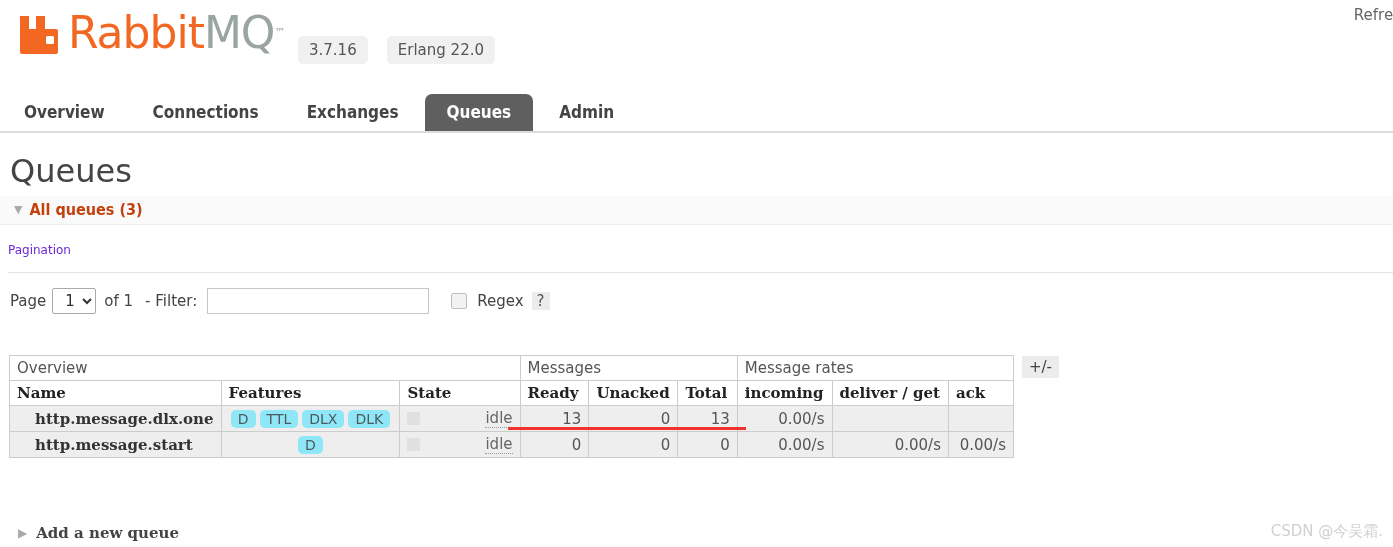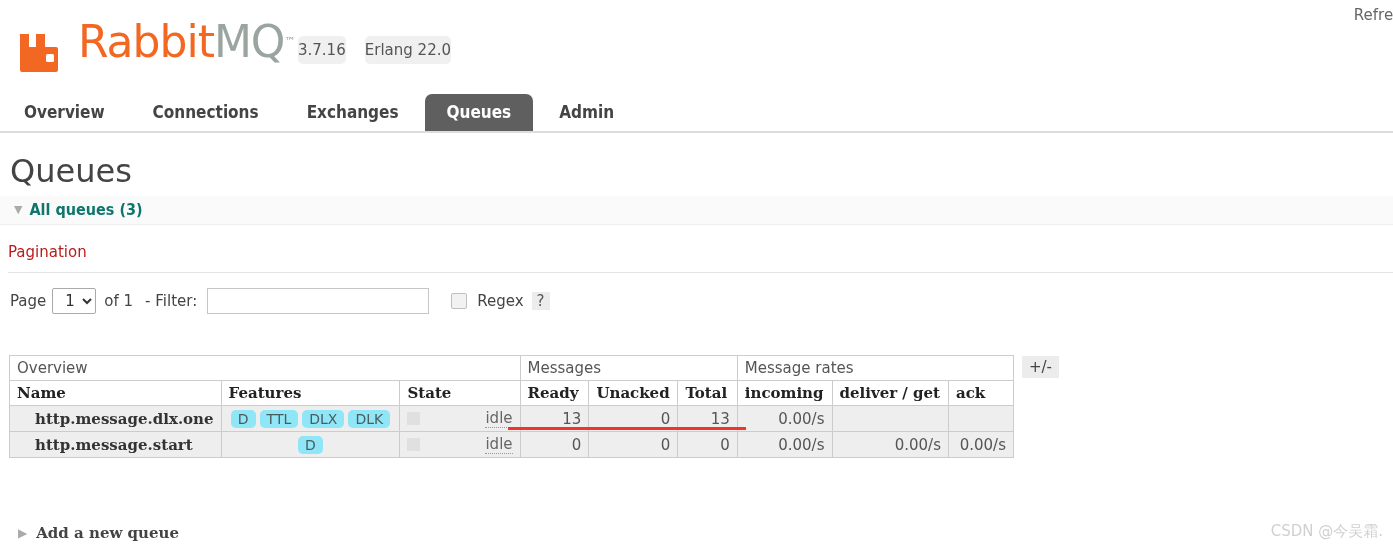--- a/index.html
+++ b/index.html
@@ -11,32 +11,32 @@
     overflow: hidden;
   }
   #page { position: relative; width: 1393px; height: 547px; background:#fff; }
 
   
   #topbar { position:relative; height: 86px; }
   #logo-wrap { position:absolute; left: 16px; top: 10px; display:flex; align-items:flex-end; }
   #logo-mark { width: 46px; height: 44px; position:relative; }
   #rabbit-text {
     font-family: "DejaVu Sans", sans-serif;
-    font-size: 44px; line-height: 64px; letter-spacing:-1px;
-    margin-left: 16px; font-weight: 400;
+    font-size: 44px; line-height: 46px; letter-spacing:-1px;
+    margin-left: 6px; font-weight: 400;
   }
   #rabbit-text .r { color:#F26722; }
   #rabbit-text .mq { color:#9aa5a0; }
   #rabbit-text .tm { font-size: 11px; color:#9aa5a0; vertical-align: bottom; }
   .ver-badge {
     display:inline-block;
     background:#f0f0f0; color:#555;
     border-radius: 5px;
     font-size: 15px;
-    padding: 5px 0;
+    padding: 5px 11px;
     margin-left: 14px;
   }
   #versions { position:absolute; left: 298px; top: 36px; }
   #refresh-area {
     position:absolute; right: -8px; top: 6px;
     font-size: 15px; color:#666;
     white-space: nowrap;
   }
 
   
@@ -69,27 +69,27 @@
     border-bottom: 1px solid #eee;
     padding: 4px 0 5px 0;
     box-sizing: border-box;
   }
   #section-head .arrow {
     display:inline-block; margin-left: 14px; margin-right: 7px;
     color:#aaa; font-size: 11px; vertical-align: 2px;
   }
   #section-head .lbl {
     font-family: "DejaVu Sans Condensed", "Liberation Sans Narrow", "Liberation Sans", sans-serif;
-    font-weight:bold; font-size: 16px; color:#0f766e;
+    font-weight:bold; font-size: 16px; color:#c2410c;
   }
 
   
   #pagination-label {
     position:absolute; left: 8px; top: 243px;
-    font-size: 15px; color:#b91c1c;
+    font-size: 12px; color:#6d28d9;
   }
   #pagination-rule {
     position:absolute; left: 8px; top: 272px; width: 1385px;
     border-bottom: 1px solid #e4e4e4;
   }
   #pagination-row {
     position:absolute; left: 10px; top: 288px;
     display:flex; align-items:center;
     font-size: 15px; color:#444;
   }

